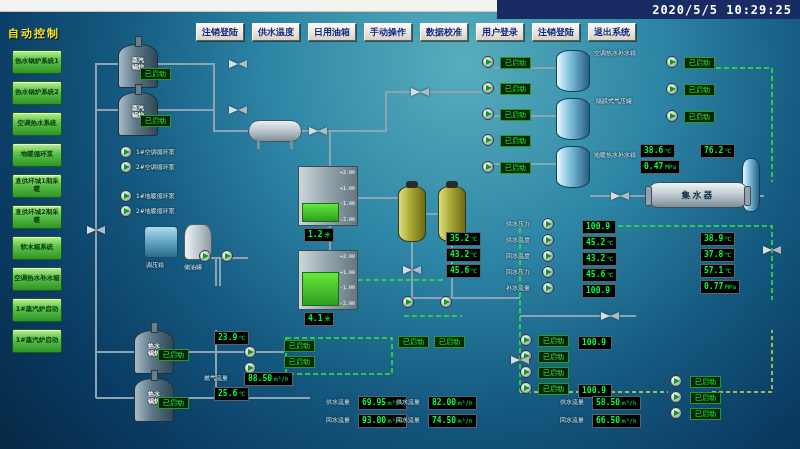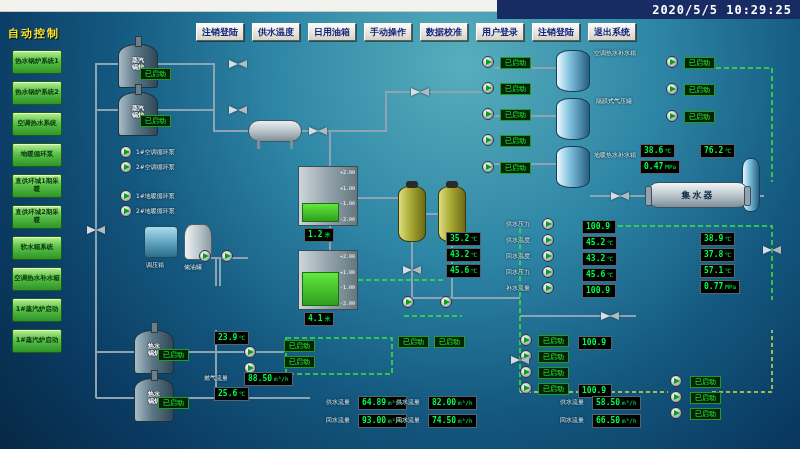--- a/index.html
+++ b/index.html
@@ -417,21 +417,21 @@
       <div class="readout" style="left: 700px; top: 248px;"><span class="val">37.8</span><span class="unit">℃</span></div>
 
       <div class="readout" style="left: 700px; top: 264px;"><span class="val">57.1</span><span class="unit">℃</span></div>
 
       <div class="readout" style="left: 700px; top: 280px;"><span class="val">0.77</span><span class="unit">MPa</span></div>
 
       <div class="readout" style="left: 578px; top: 336px;"><span class="val">100.9</span><span class="unit"></span></div>
 
       <div class="readout" style="left: 578px; top: 384px;"><span class="val">100.9</span><span class="unit"></span></div>
 
-      <div class="readout" style="left: 358px; top: 396px;"><span class="val">64.89</span><span class="unit">m³/h</span></div>
+      <div class="readout" style="left: 358px; top: 396px;"><span class="val">69.95</span><span class="unit">m³/h</span></div>
 
       <div class="readout" style="left: 428px; top: 396px;"><span class="val">82.00</span><span class="unit">m³/h</span></div>
 
       <div class="readout" style="left: 592px; top: 396px;"><span class="val">58.50</span><span class="unit">m³/h</span></div>
 
       <div class="readout" style="left: 358px; top: 414px;"><span class="val">93.00</span><span class="unit">m³/h</span></div>
 
       <div class="readout" style="left: 428px; top: 414px;"><span class="val">74.50</span><span class="unit">m³/h</span></div>
 
       <div class="readout" style="left: 592px; top: 414px;"><span class="val">66.50</span><span class="unit">m³/h</span></div>

